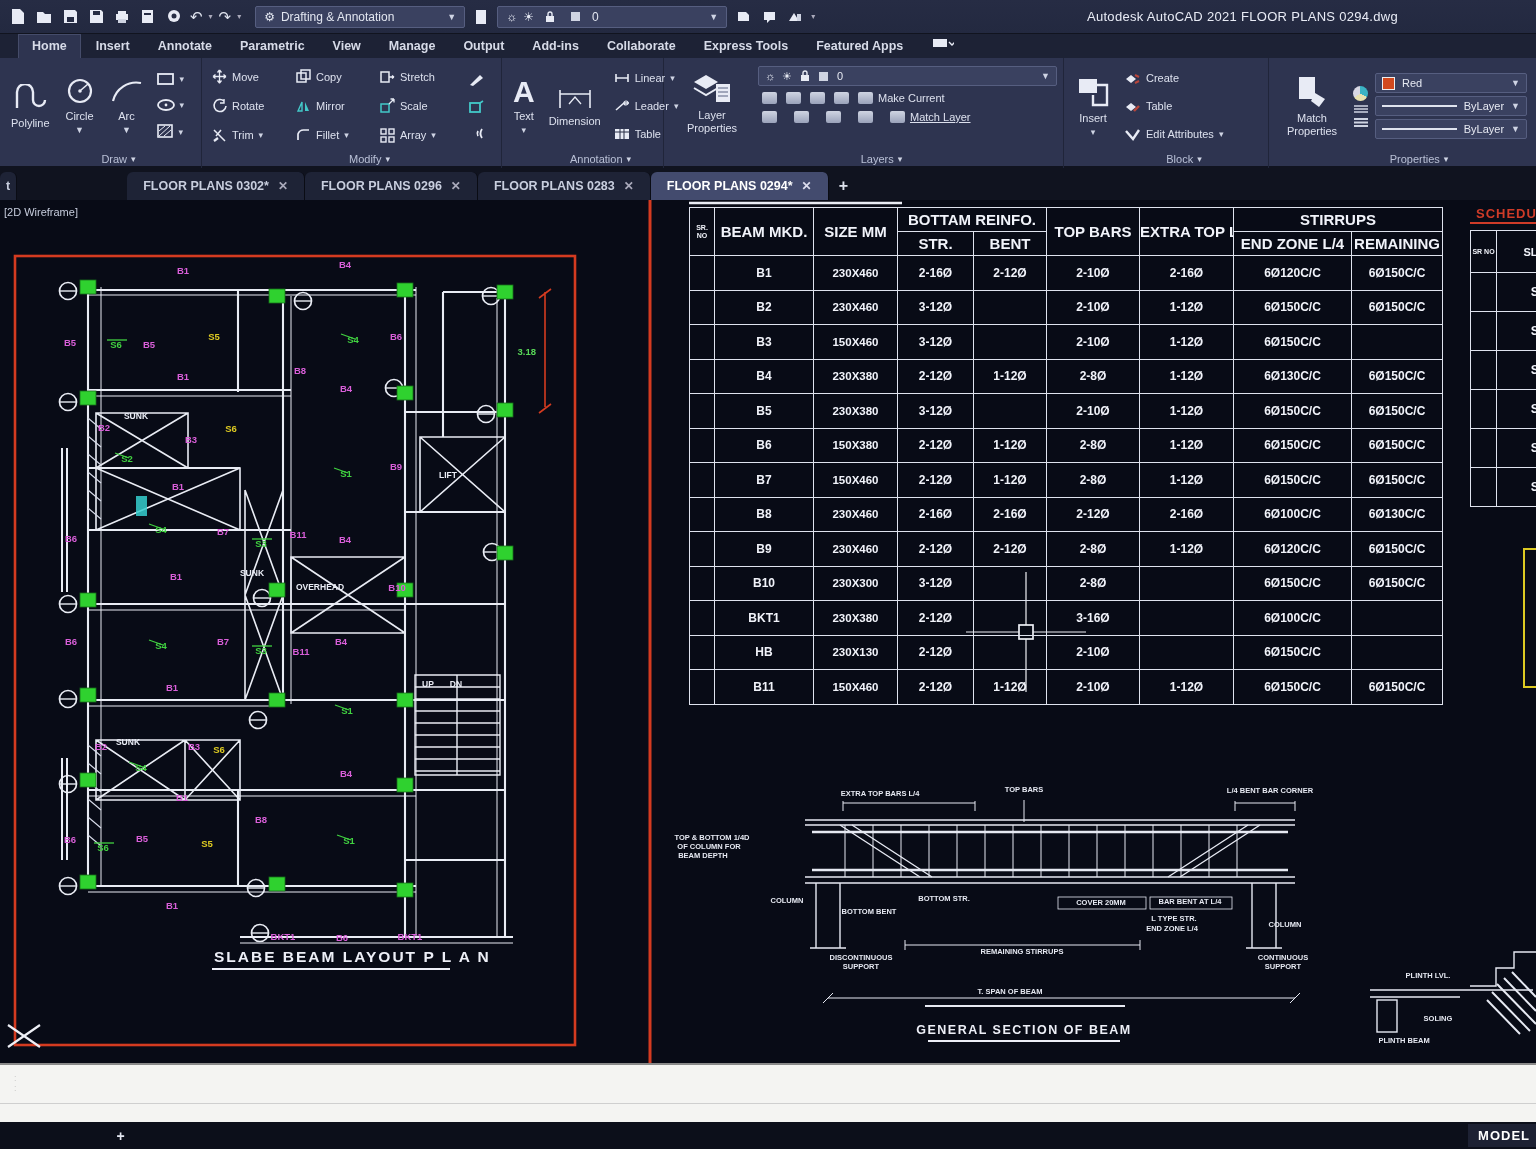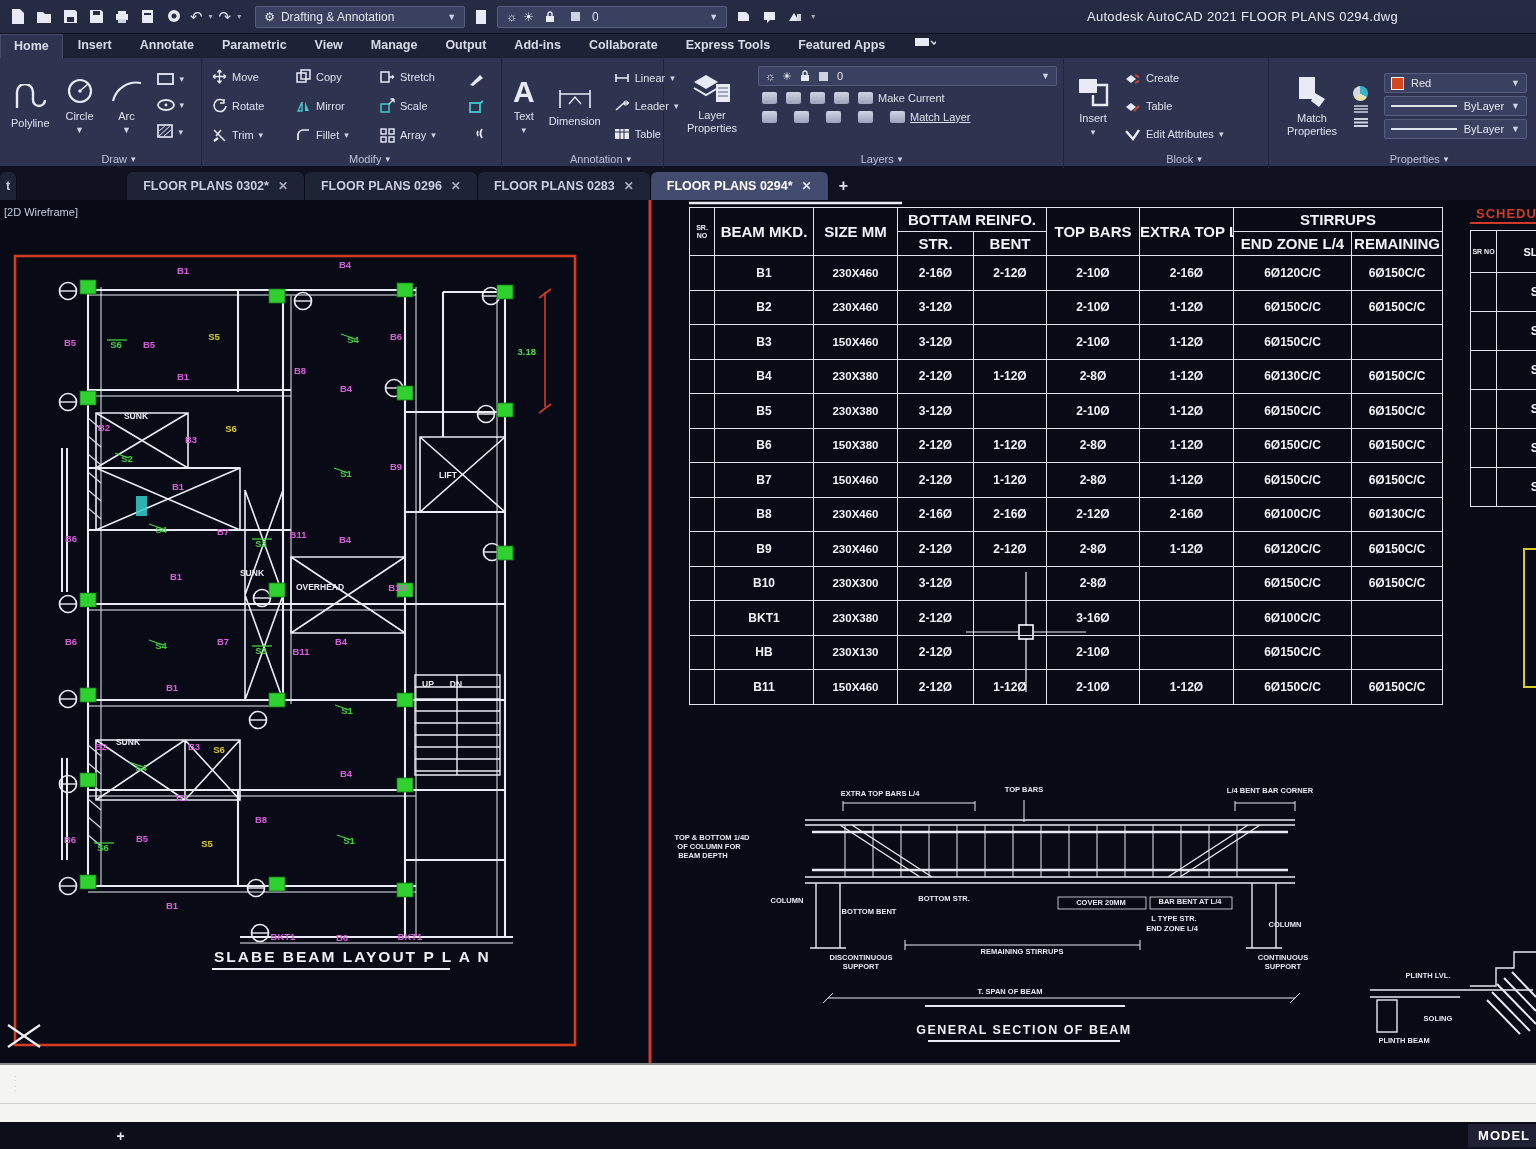--- a/index.html
+++ b/index.html
@@ -15,21 +15,21 @@
   .qarrow { color:#dfe3ee; font-size:15px; line-height:1; }
   .qdot { color:#aab; font-size:8px; }
   .pill { height:22px; background:#3a4160; border:1px solid #565e80; border-radius:2px;
     display:flex; align-items:center; gap:6px; padding:0 8px; color:#e2e6f0; font-size:12px; }
   .caret { font-size:9px; color:#cfd4e4; }
   #app-title { margin-left:auto; margin-right:130px; color:#e8ebf5; font-size:13px;
     font-weight:normal; letter-spacing:0.3px; white-space:nowrap; }
 
   
   #tab-row { position:absolute; left:0; top:34px; width:1536px; height:24px;
-    background:#1d2235; display:flex; align-items:flex-start; gap:2px; }
+    background:#1d2235; display:flex; align-items:flex-end; padding-left:18px; gap:2px; }
   .rtab { color:#d7dbe8; font-size:12.5px; font-weight:bold; padding:4px 13px 5px;
     white-space:nowrap; }
   .rtab.active { background:#2e3450; border:1px solid #454c6a; border-bottom:none; }
   #tabrow-end-icon { margin-left:14px; margin-bottom:5px; }
 
   
   #ribbon { position:absolute; left:0; top:58px; width:1536px; height:110px;
     background:#2e3450; display:flex; color:#d5dae8; border-bottom:2px solid #10131f; }
   .panel { position:relative; height:110px; border-right:1px solid #20253a;
     display:flex; flex-direction:column; }
@@ -513,21 +513,21 @@
 
   <div class="panel" style="width:264px; border-right:none;">
     <div class="panel-body">
       <div class="bigbtn" style="width:74px;">
         <svg width="34" height="34">
             <rect x="4" y="2" width="16" height="22" fill="#e8ebf5"></rect>
             <path d="M20,18 l10,6 -6,8 -8,-6 z" fill="#e8ebf5"></path>
           </svg>
         <span style="text-align:center; line-height:1.15;">Match Properties</span>
       </div>
-      <div style="flex:1; display:flex; gap:15px;">
+      <div style="flex:1; display:flex; gap:6px;">
         <div class="stack3" style="justify-content:center;">
           <span class="cwheel"></span>
           <svg width="16" height="10">
               <path d="M1,2 h14 M1,5 h14 M1,8 h14" stroke="#cfd4e2" stroke-width="1.6"></path>
             </svg>
           <svg width="16" height="10">
               <path d="M1,2 h14 M1,5.5 h14 M1,9 h14" stroke="#cfd4e2" stroke-width="2.2"></path>
             </svg>
         </div>
         <div class="stack3" style="flex:1;">

